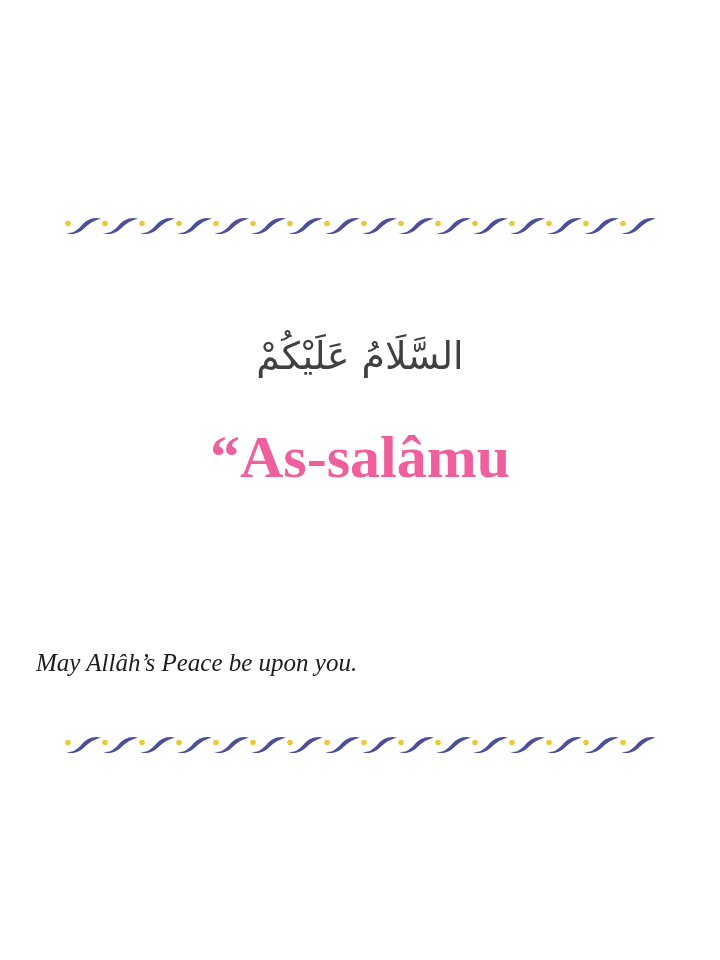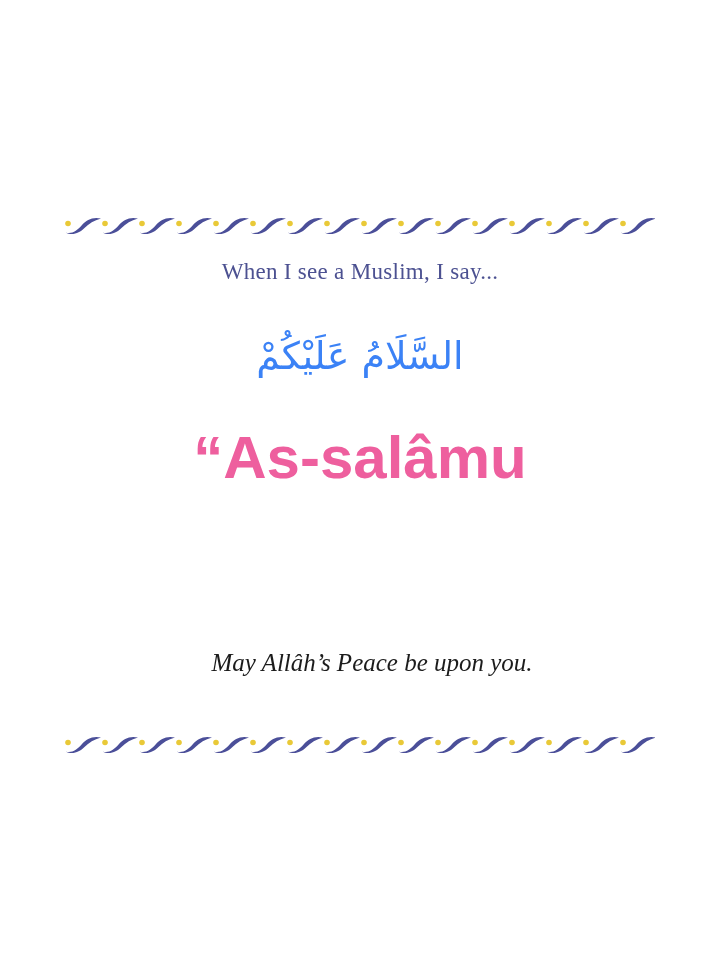--- a/index.html
+++ b/index.html
@@ -36,40 +36,40 @@
   .arabic {
     position: absolute;
     top: 318px;
     left: 0;
     right: 0;
     text-align: center;
     direction: rtl;
     font-family: "DejaVu Sans", sans-serif;
     font-size: 38px;
     line-height: 76px;
-    color: #3b82f6;
+    color: #404040;
   }
   .greeting {
     position: absolute;
     top: 414px;
     left: 0;
     right: 0;
     text-align: center;
-    font-family: Liberation Sans, sans-serif;
+    font-family: Liberation Serif, serif;
     font-weight: bold;
     font-size: 60px;
     line-height: 87px;
     color: #ee5f9e;
   }
   .translation {
     position: absolute;
     top: 649px;
     left: 0;
     right: 12px;
-    text-align: center;
+    text-align: left;
     font-style: italic;
     font-size: 25px;
     color: #1c1c1c;
     margin-left: 36px;
   }
 </style>
 </head>
 <body>
 
 <div class="page">
@@ -79,21 +79,20 @@
       <defs>
         <pattern id="wavepat-top" width="37" height="26" patternUnits="userSpaceOnUse">
           <circle cx="3" cy="9.5" r="2.8" fill="#e9c937"></circle>
           <path d="M0.5,18.5 C7,20.5 12,16.5 17,11 C21.5,6 27.5,2.5 36,4.5 C29,6.5 24,9.5 19.5,14 C14.5,19 7.5,22 0.5,18.5 Z" fill="#4b4f99"></path>
         </pattern>
       </defs>
       <rect x="0" y="0" width="590" height="26" fill="url(#wavepat-top)"></rect>
     </svg>
   </div>
 
-  <div class="intro">When I see a Muslim, I say...</div>
 
   <div class="arabic">السَّلَامُ عَلَيْكُمْ</div>
 
   <div class="greeting">
     <div>“As-salâmu</div>
   </div>
 
   <div class="translation">May Allâh’s Peace be upon you.</div>
 
   <div class="wave-border bottom">

